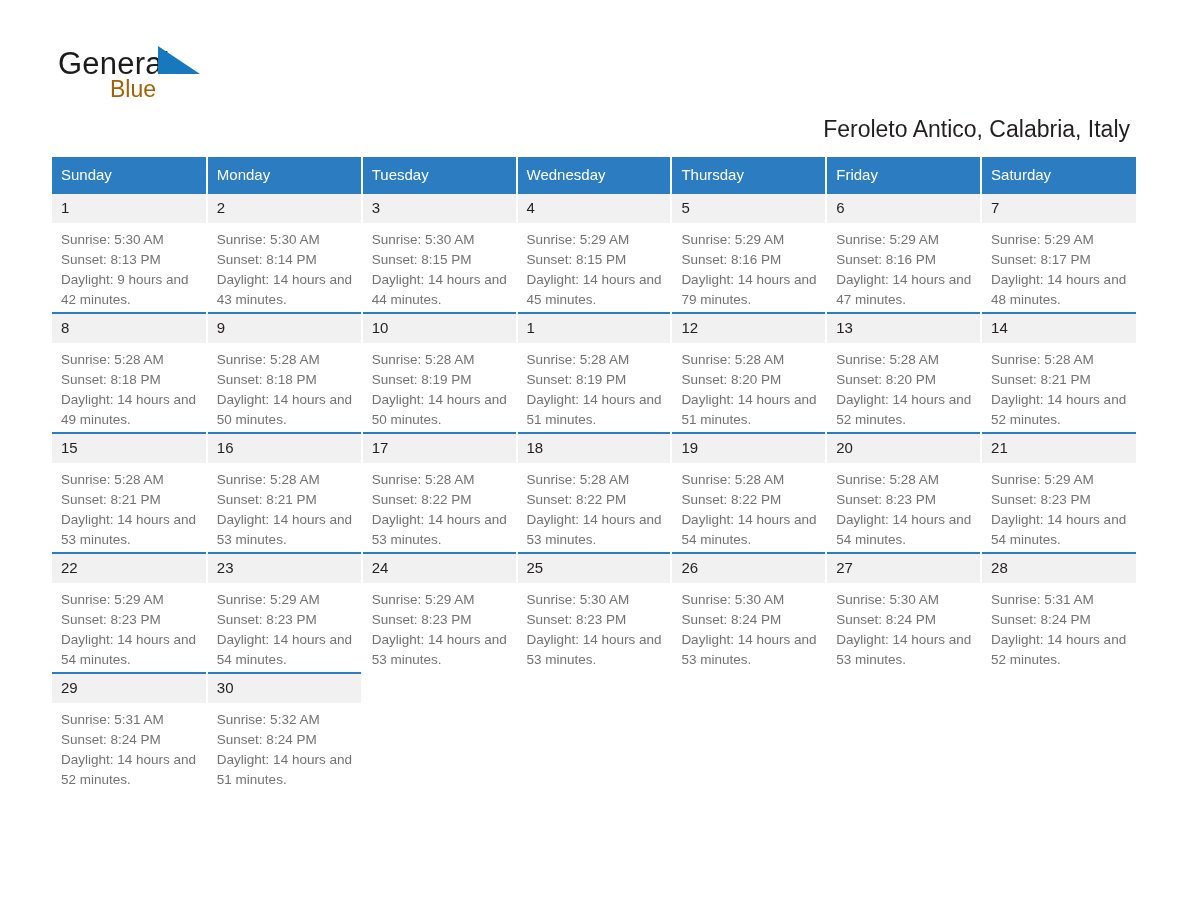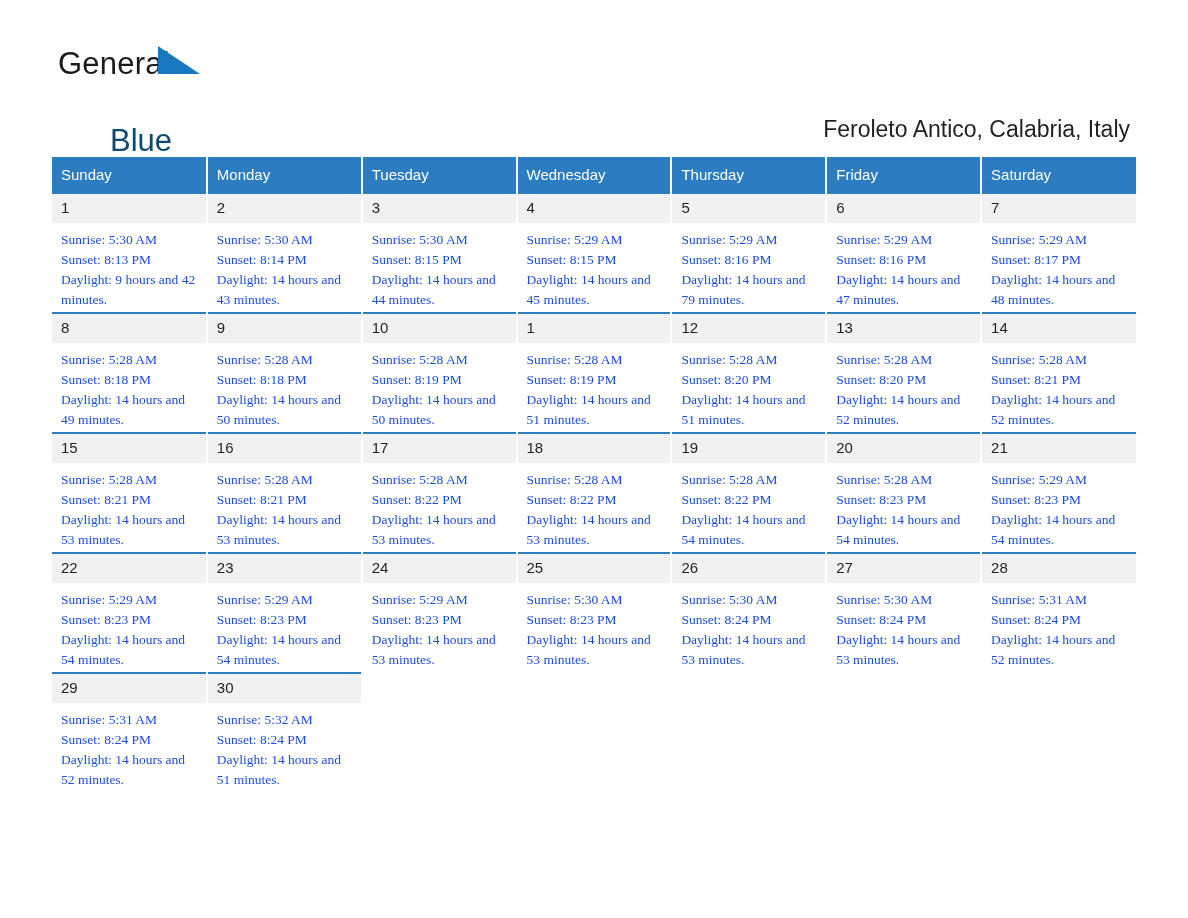--- a/index.html
+++ b/index.html
@@ -38,28 +38,27 @@
     font-size: 31px;
     color: #1b1b1b;
     letter-spacing: 0.2px;
     line-height: 1;
     position: absolute;
     left: 0;
     top: 6px;
     font-family: "Liberation Sans", sans-serif;
   }
   .logo-blue {
-    font-size: 31px;
-    color: #0c4a6e;
+    font-size: 23px;
+    color: #a16207;
     line-height: 1;
     position: absolute;
     left: 52px;
     top: 36px;
     font-family: "Liberation Sans", sans-serif;
-    margin-top: 47px;
   }
   .logo-mark {
     position: absolute;
     left: 98px;
     top: 2px;
     width: 46px;
     height: 32px;
   }
   .title {
     position: absolute;
@@ -117,22 +116,21 @@
     font-size: 15px;
     color: #231f20;
     padding: 5px 0 6px 9px;
     height: 18px;
     box-sizing: content-box;
   }
   .info {
     padding: 7px 6px 0 9px;
     font-size: 13.5px;
     line-height: 20px;
-    color: #1d4ed8;
-    font-family: Liberation Serif, serif;
+    color: #737373;
   }
   .empty .daynum-bar {
     background: #ffffff;
     border-top: none;
     color: transparent;
   }
   .empty { background: #ffffff; }
 </style>
 </head>
 <body>

